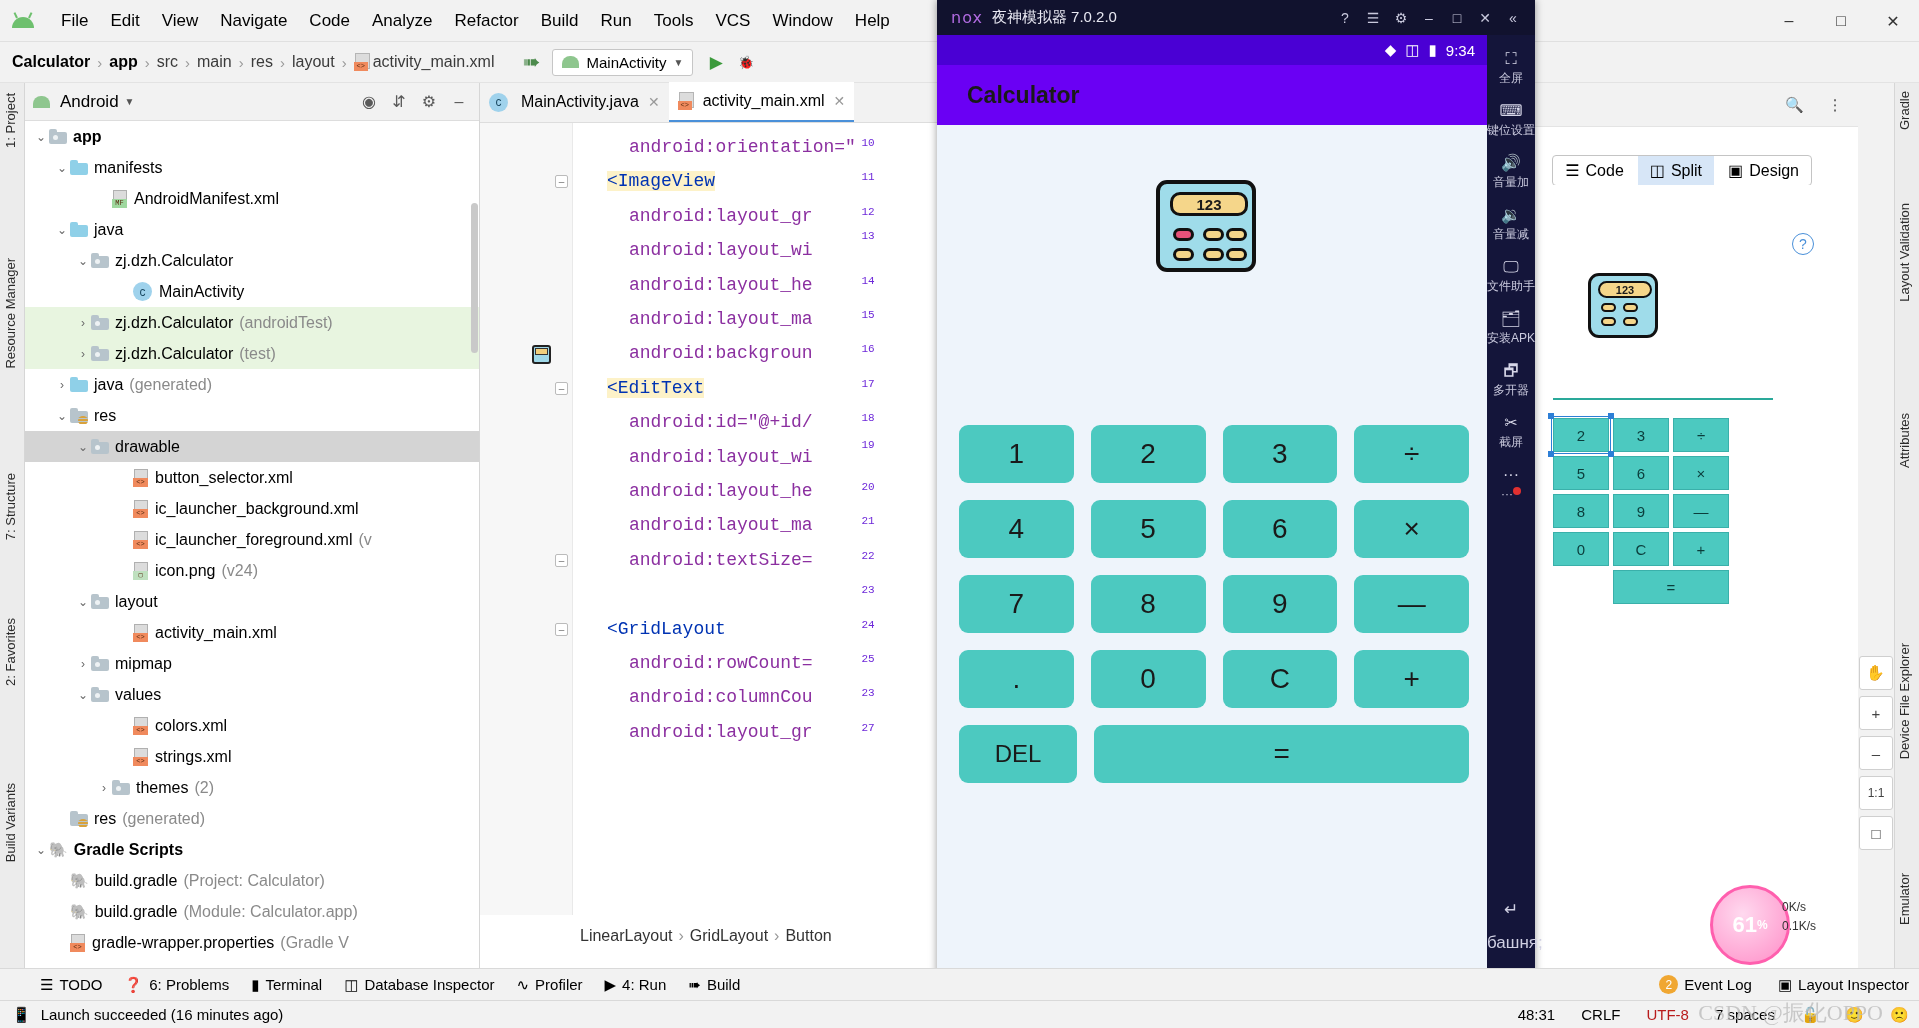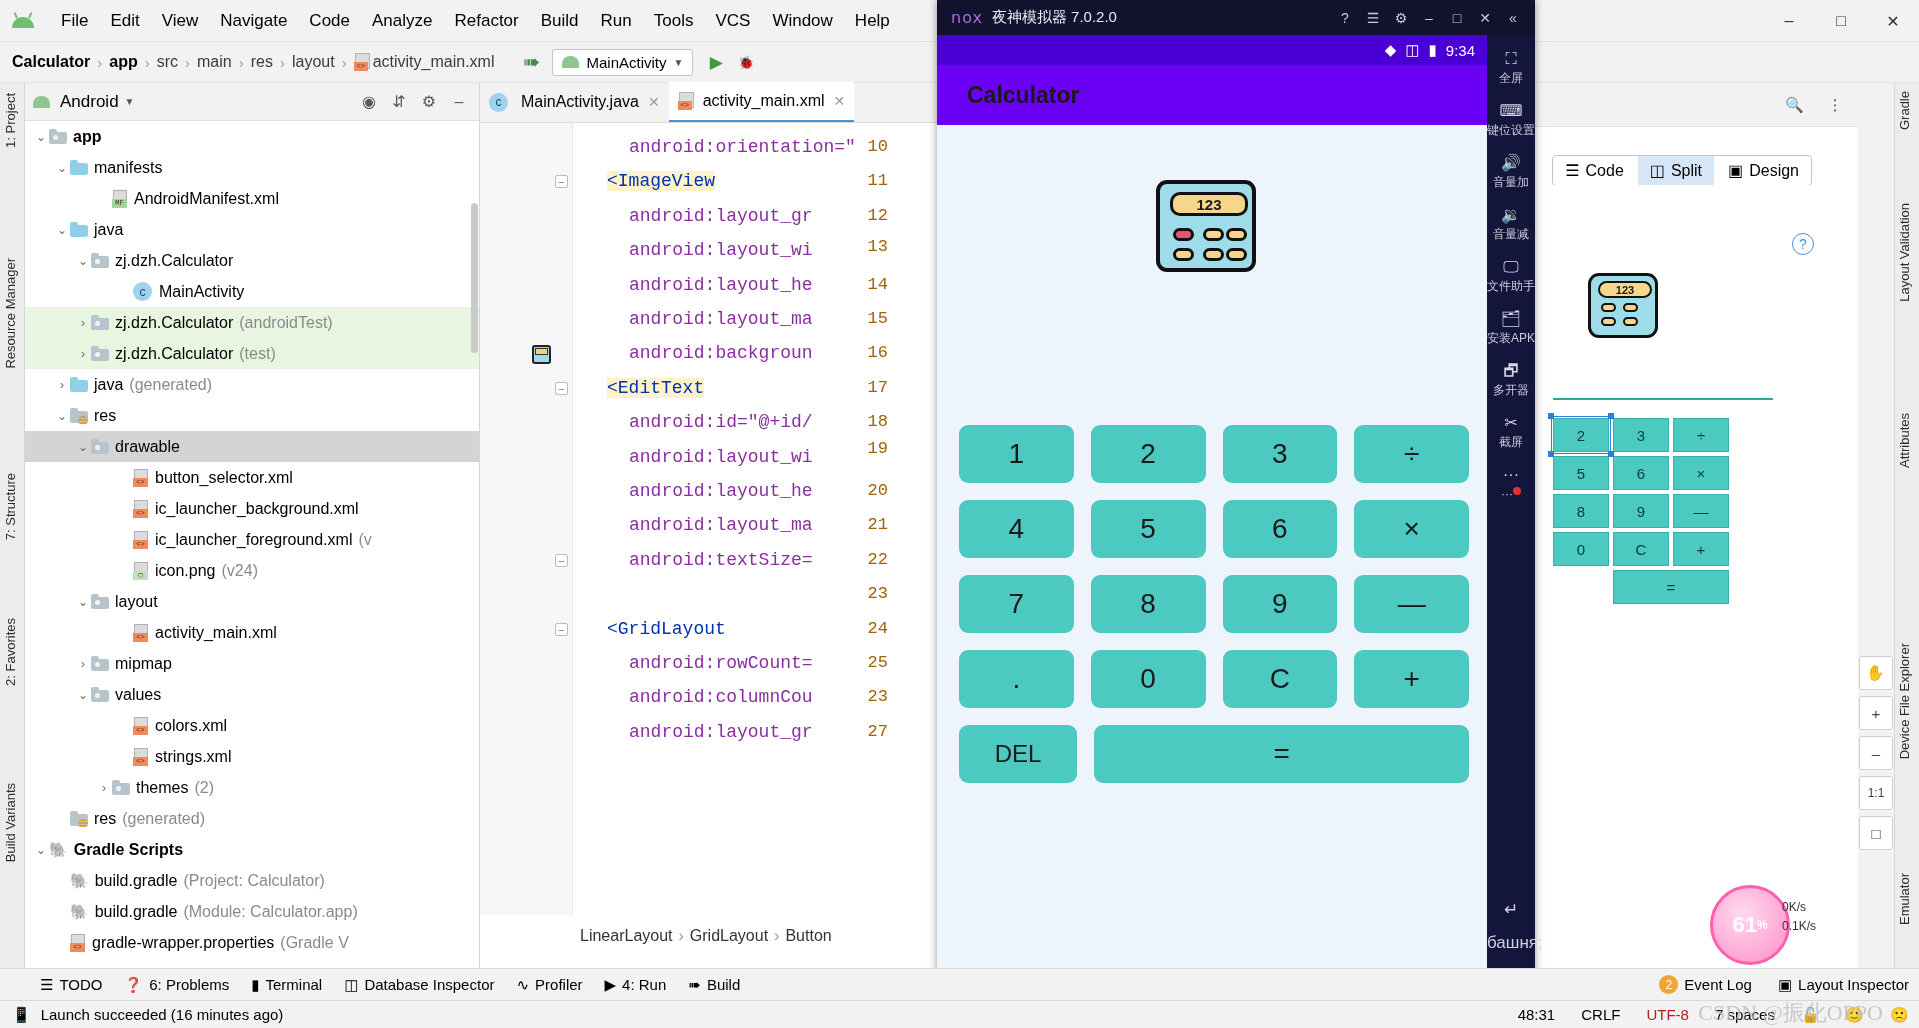--- a/index.html
+++ b/index.html
@@ -140,22 +140,22 @@
     height:40px; display:flex; align-items:center; gap:6px; padding:0 9px; font-size:16px; white-space:nowrap;
   }
   .tab.active { background:#fff; border-bottom:2px solid #4a90d9; }
   .tab .x { color:#999; font-size:14px; margin-left:3px; }
   .codewrap { position:relative; height:826px; background:#fff; overflow:hidden; }
   .gutter {
     position:absolute; left:0; top:0; width:93px; height:100%;
     background:#f7f7f7; border-right:1px solid #e9e9e9;
   }
   .lnum {
-    position:absolute; right:50px; font-size:17px; color:#a16207;
-    font-family:"Liberation Mono", monospace; text-align:right; width:40px;
+    position:absolute; right:50px; font-size:11px; color:#6d28d9;
+    font-family:"Liberation Mono", monospace; text-align:center; width:40px;
   }
   .foldmark { position:absolute; left:75px; width:13px; height:13px; border:1px solid #bbb; border-radius:2px; color:#777; font-size:10px; line-height:11px; text-align:center; background:#fff; }
   .code {
     position:absolute; left:93px; top:0; right:0; height:100%;
     font-family:"Liberation Mono", monospace; font-size:18px; white-space:pre;
   }
   .cline { position:absolute; left:0; white-space:pre; }
   .k-attr { color:#8b2fa0; }
   .k-tag { color:#0033b3; }
   .hl { background:#fdf2c8; }
@@ -616,21 +616,21 @@
         <span class="x">✕</span>
       </div>
     </div>
     <div class="codewrap">
       <div class="gutter"></div>
       <div id="gutternums">
           <div class="lnum" style="top: 14px;">10</div>
           <div class="lnum" style="top: 48.4px;">11</div>
           <div class="foldmark" style="top: 52.4px;">–</div>
           <div class="lnum" style="top: 82.8px;">12</div>
-          <div class="lnum" style="top: 114px; font-family: Liberation Mono, monospace;">13</div>
+          <div class="lnum" style="top: 107px; font-family: Liberation Mono, monospace;">13</div>
           <div class="lnum" style="top: 151.6px;">14</div>
           <div class="lnum" style="top: 186px;">15</div>
           <div class="lnum" style="top: 220.4px;">16</div>
           <div class="gutter-ico" style="top: 222.4px;"></div>
           <div class="lnum" style="top: 254.8px;">17</div>
           <div class="foldmark" style="top: 258.8px;">–</div>
           <div class="lnum" style="top: 289.2px;">18</div>
           <div class="lnum" style="top: 316px;">19</div>
           <div class="lnum" style="top: 358px;">20</div>
           <div class="lnum" style="top: 392.4px;">21</div>

